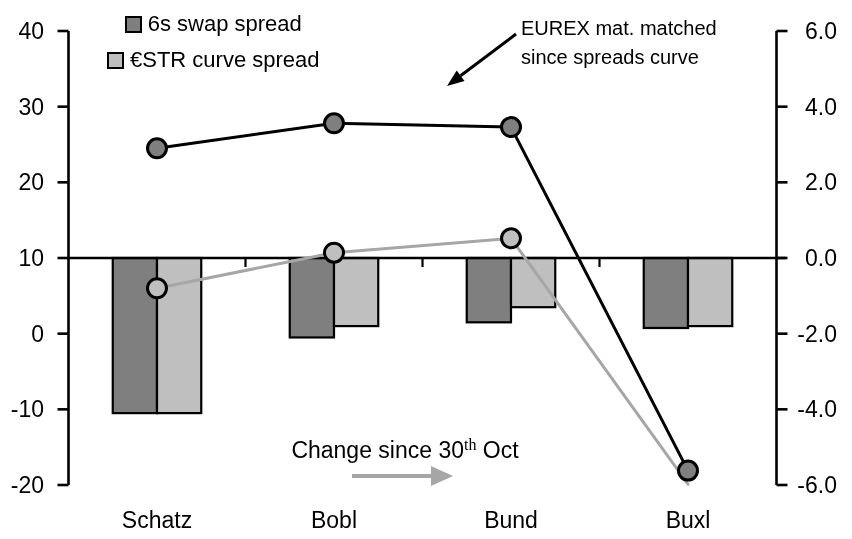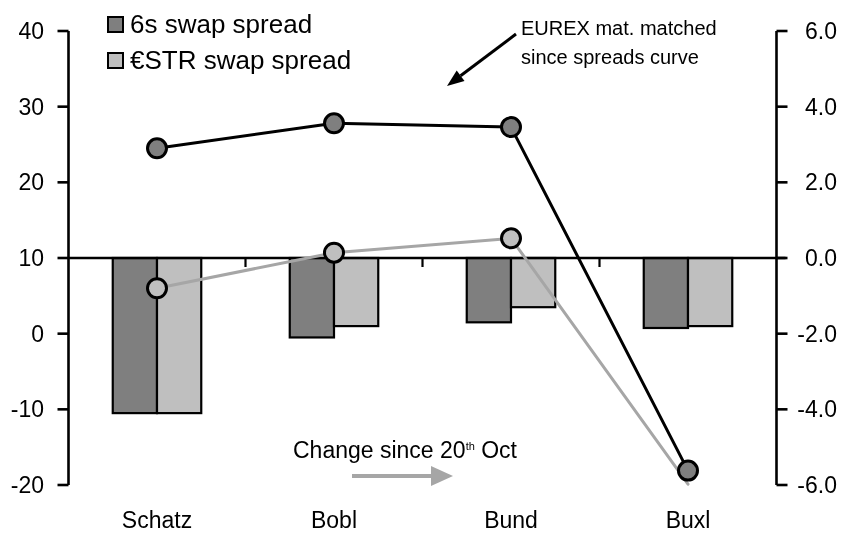--- a/index.html
+++ b/index.html
@@ -10,41 +10,41 @@
     position: relative;
     overflow: hidden;
     color: #000;
   }
   #chart-root { position: absolute; left: 0; top: 0; width: 768px; height: 539px; }
   svg { position: absolute; left: 0; top: 0; }
 
   #legend {
     position: absolute; left: 107px; top: 10px;
     display: flex; flex-direction: column; gap: 8px;
-    font-size: 26px; line-height: 28px;
+    font-size: 22px; line-height: 28px; align-items: center;
   }
   .legend-row { display: flex; align-items: center; gap: 6px; }
   .legend-swatch {
     width: 13px; height: 13px;
     border: 2.5px solid #000;
     flex: 0 0 auto;
   }
 
   #curve-annotation {
     position: absolute; left: 521px; top: 14px;
     font-size: 20px; line-height: 29px;
     white-space: nowrap;
   }
 
   #change-annotation {
     position: absolute; left: 270px; top: 437px; width: 270px;
     font-size: 23px; text-align: center; white-space: nowrap;
   }
   #change-annotation .sup {
-    font-size: 11px; position: relative; top: -8px;
+    font-size: 16px; position: relative; top: -8px; font-family: Liberation Serif, serif;
   }
 </style>
 </head>
 <body>
 
 <div id="chart-root">
   <svg id="plot" width="852" height="539" viewBox="0 0 852 539">
       <rect x="112.75" y="258" width="44.25" height="155.11666666666667" fill="#7f7f7f" stroke="#000000" stroke-width="2.2"></rect>
       <rect x="289.75" y="258" width="44.25" height="79.45" fill="#7f7f7f" stroke="#000000" stroke-width="2.2"></rect>
       <rect x="466.75" y="258" width="44.25" height="64.31666666666666" fill="#7f7f7f" stroke="#000000" stroke-width="2.2"></rect>
@@ -106,23 +106,23 @@
       <polygon points="431,466 431,486 453,476" fill="#a6a6a6"></polygon>
     </svg>
 
   <div id="legend">
       <div class="legend-row">
         <span class="legend-swatch" style="background: rgb(127, 127, 127);"></span>
         <span>6s swap spread</span>
       </div>
       <div class="legend-row">
         <span class="legend-swatch" style="background: rgb(191, 191, 191);"></span>
-        <span>€STR swap spread</span>
+        <span>€STR curve spread</span>
       </div>
     </div>
 
   <div id="curve-annotation">
     <div>EUREX mat. matched</div>
     <div>since spreads curve</div>
   </div>
 
-  <div id="change-annotation"><span>Change since 20</span><span class="sup">th</span><span> Oct</span></div>
+  <div id="change-annotation"><span>Change since 30</span><span class="sup">th</span><span> Oct</span></div>
 </div>
 
 </body></html>

